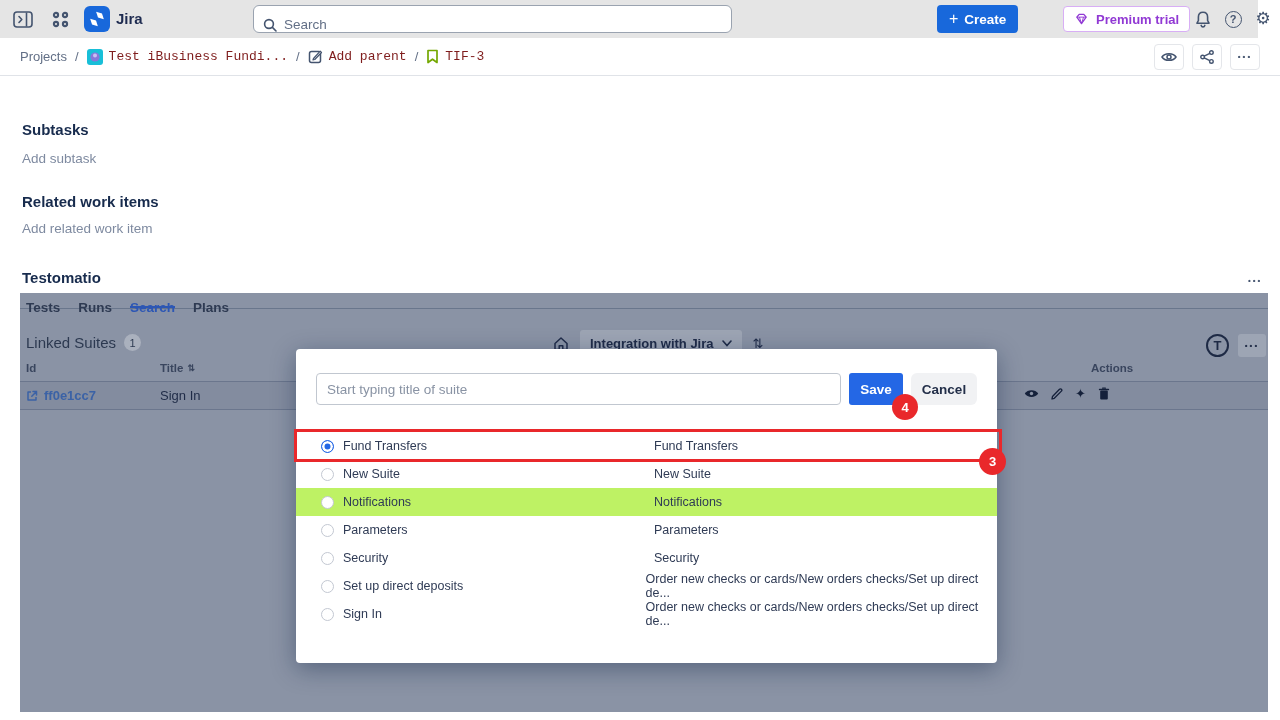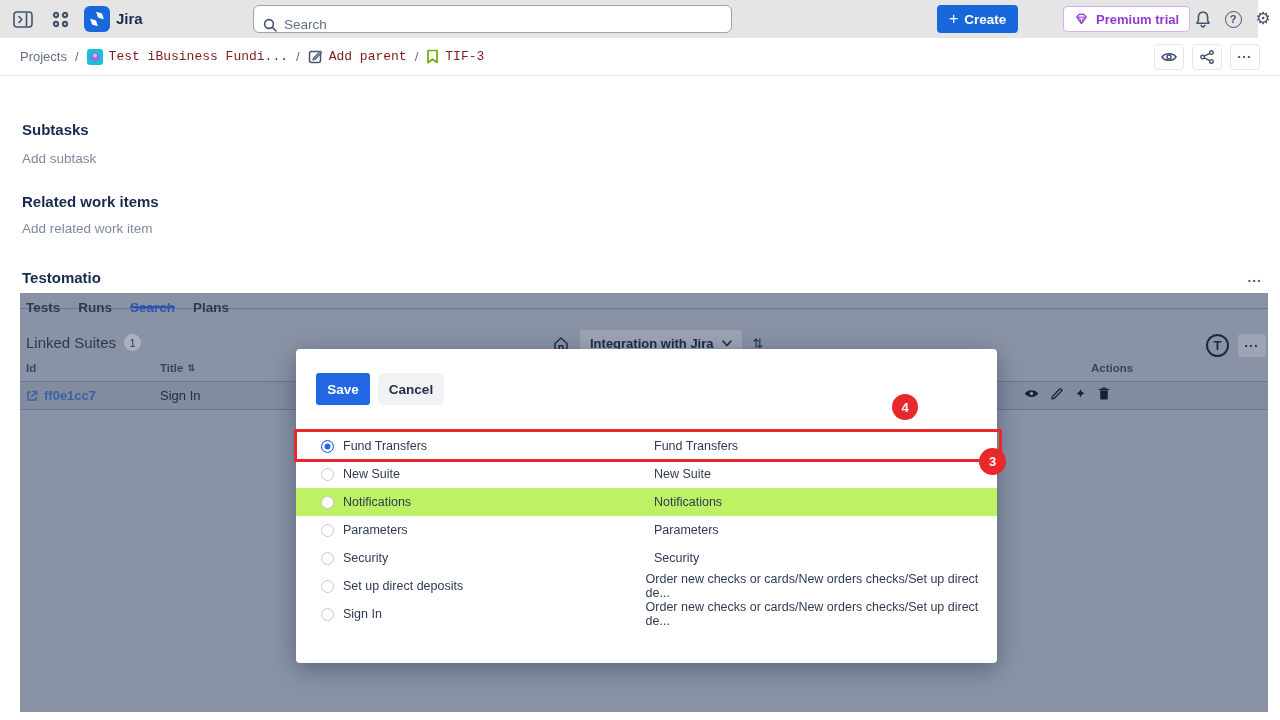--- a/index.html
+++ b/index.html
@@ -312,20 +312,21 @@
             <rect x="0.8" y="1.8" width="10.4" height="1.5" rx="0.7" fill="#15213b"></rect>
             <rect x="4" y="0.4" width="4" height="1.4" rx="0.6" fill="#15213b"></rect>
           </svg>
       </span>
     </span>
   </div>
 </div>
 
 <div class="modal">
   <div class="modal-top">
+    <input class="suite-input" placeholder="Start typing title of suite" style="">
     <button class="save-btn">Save</button>
     <button class="cancel-btn">Cancel</button>
   </div>
 
   <div class="suite-list">
     <div class="suite-row">
       <span class="s-name">
           <span class="radio sel"></span>
           <span>Fund Transfers</span>
         </span>

